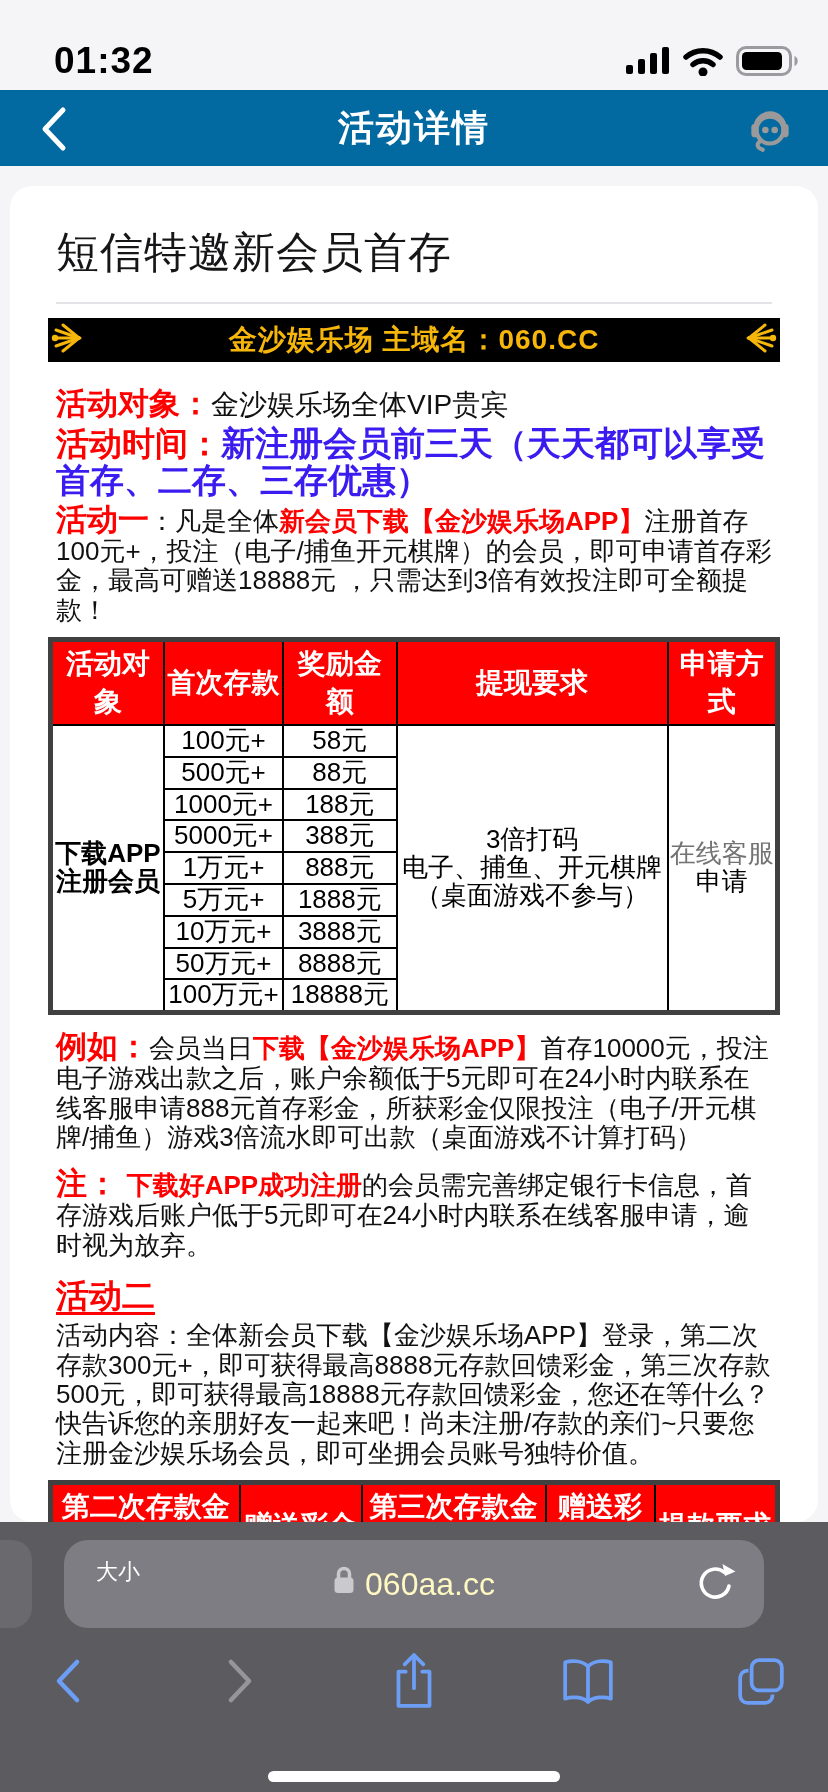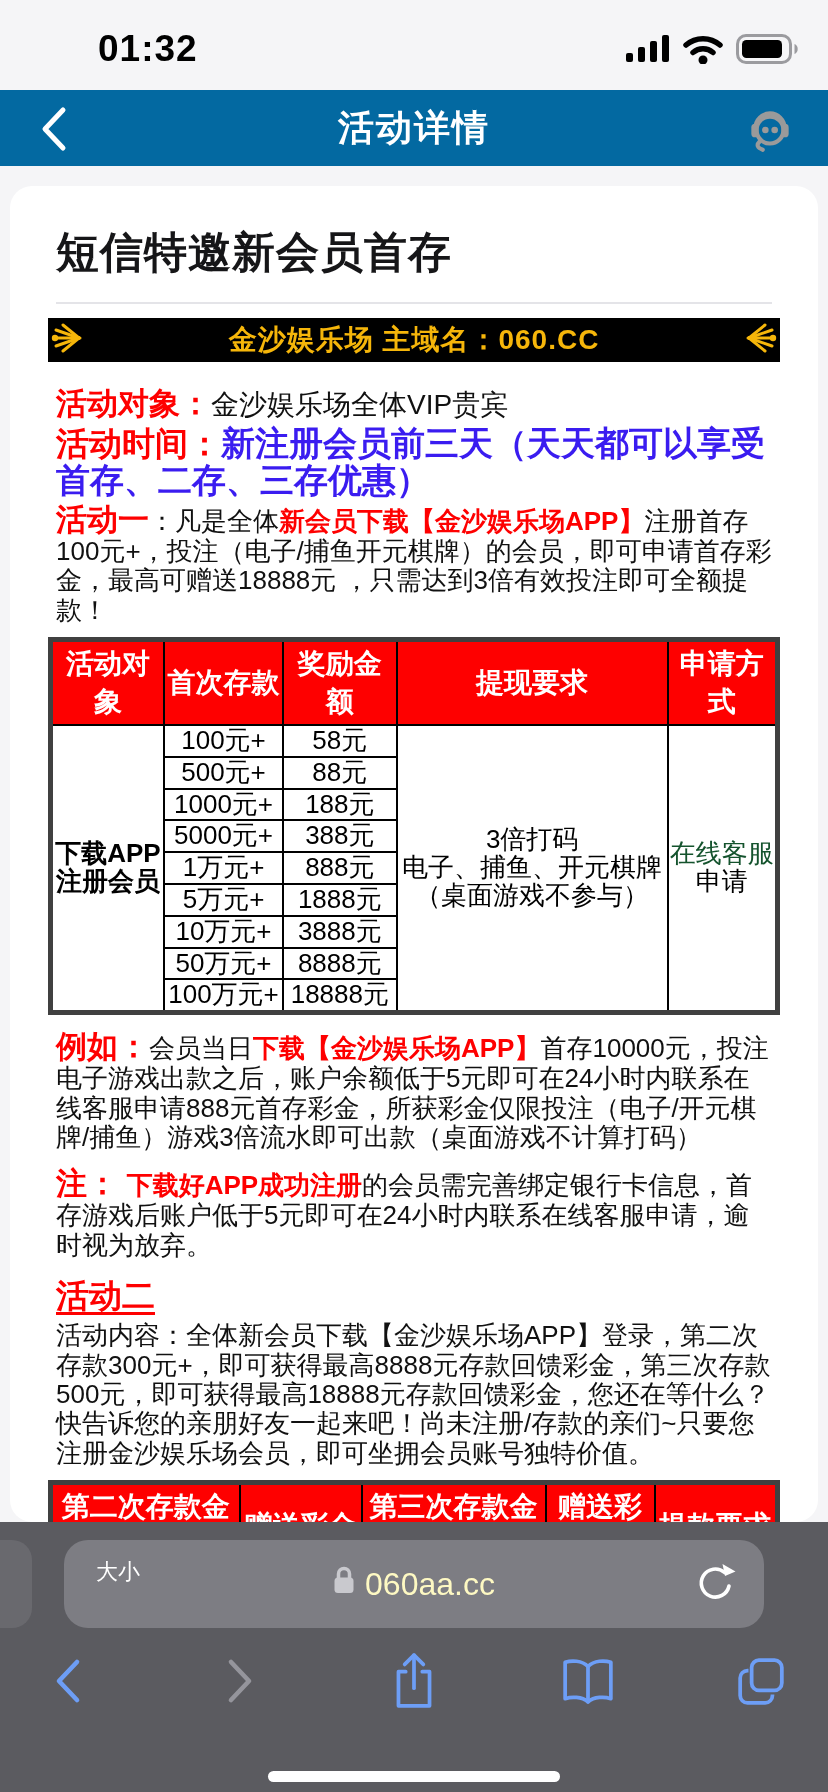--- a/index.html
+++ b/index.html
@@ -4,52 +4,52 @@
 <style>
   * { box-sizing: border-box; margin: 0; padding: 0; }
   html,body { width: 828px; height: 1792px; }
   body {
     position: relative; overflow: hidden;
     background: #f5f5f7;
     font-family: "Liberation Sans", "DejaVu Sans", sans-serif;
     color: #111;
   }
   
-  .status-bar { position: absolute; top: 4px; left: 0; right: 0; height: 90px; margin-left: 44px; }
+  .status-bar { position: absolute; top: 16px; left: 0; right: 0; height: 90px; }
   .time { position: absolute; left: 54px; top: 24px; font-size: 37px; font-weight: bold; letter-spacing: 1px; color: #000; }
   .status-icons { position: absolute; right: 28px; top: 30px; display: flex; align-items: center; gap: 12px; }
   
   .navbar { position: absolute; top: 90px; left: 0; right: 0; height: 76px; background: #0369a1; display: flex; align-items: center; justify-content: center; }
   .nav-back { position: absolute; left: 38px; top: 16px; width: 30px; height: 46px; background: none; border: none; cursor: pointer; }
   .nav-title { color: #fff; font-size: 36px; font-weight: bold; letter-spacing: 2px; }
   .nav-service { position: absolute; right: 30px; top: 11px; width: 56px; height: 56px; background: none; border: none; cursor: pointer; }
   
   .card { position: absolute; left: 10px; right: 10px; top: 186px; bottom: 270px;
           background: #fff; border-radius: 22px; padding: 24px 46px 0; overflow: hidden; }
-  .article-title { font-size: 43px; font-weight: bold; color: #161618; letter-spacing: 1px; margin-top: 14px; }
+  .article-title { font-size: 43px; font-weight: normal; color: #161618; letter-spacing: 1px; margin-top: 14px; }
   .subtitle { font-size: 31px; color: #9b9ba3; margin-top: 12px; }
   .divider { border-top: 2px solid #e4e4e8; margin-top: 20px; }
   .banner { margin: 14px -8px 0; background: #000; height: 44px; display: flex; align-items: center; padding: 0 2px; }
   .banner-text { flex: 1; text-align: center; color: #f6b60a; font-size: 28px; font-weight: bold; letter-spacing: 1px; }
   .orn-right { transform: scaleX(-1); }
   .line-target { margin-top: 21px; font-size: 28px; }
   .red-label { color: #fe0000; font-weight: bold; font-size: 31px; }
   .line-time { font-size: 34px; font-weight: bold; line-height: 1.1; }
   .blue-strong { color: #3a1cf0; }
   .para { font-size: 26px; line-height: 1.13; margin-top: 2px; }
   .para.mt { margin-top: 14px; }
   .em-red { color: #fe0000; font-weight: bold; }
   .act2-label { display: inline-block; color: #fe0000; font-weight: bold; font-size: 33px; margin-top: 14px;
                 text-decoration: underline; text-decoration-thickness: 3px; text-underline-offset: 5px; }
   
   .tbl { border-collapse: collapse; table-layout: fixed; width: calc(100% + 16px); margin: 12px -8px 0; border: 5px solid #404040; }
   .tbl th { background: #fe0000; color: #fff; font-size: 28px; font-weight: bold; border: 2px solid #000; padding: 3px 0; text-align: center; }
   .tbl td { border: 2px solid #000; font-size: 26px; color: #000; text-align: center; padding: 1px 0; line-height: 1.07; }
   .cell-member { color: #fe0000; font-weight: bold; font-size: 29px; line-height: 1.15; }
-  .cell-apply .apply-red { color: #14532d; }
+  .cell-apply .apply-red { color: #737373; }
   .cell-apply, .cell-withdraw, .cell-req { line-height: 1.12; }
   
   .bottom-bar { position: absolute; left: 0; right: 0; top: 1522px; bottom: 0; background: #5b5b60; }
   .tab-fragment { position: absolute; left: -30px; top: 18px; width: 62px; height: 88px; background: #69696e; border-radius: 20px; }
   .addr-pill { position: absolute; left: 64px; right: 64px; top: 18px; height: 88px; background: #7d7d83; border-radius: 24px; }
   .font-size-btn { position: absolute; left: 32px; top: 0; height: 64px; display: flex; align-items: center;
                    background: none; border: none; color: #fff; font-size: 22px; font-family: inherit; cursor: pointer; }
   .url-wrap { position: absolute; inset: 0; display: flex; align-items: center; justify-content: center; gap: 10px;
               color: #fef9c3; font-size: 32px; }
   .refresh-btn { position: absolute; right: 26px; top: 22px; width: 44px; height: 44px; background: none; border: none; cursor: pointer; }

